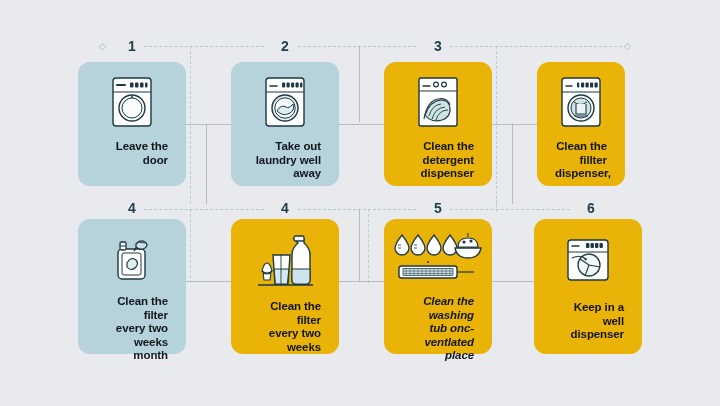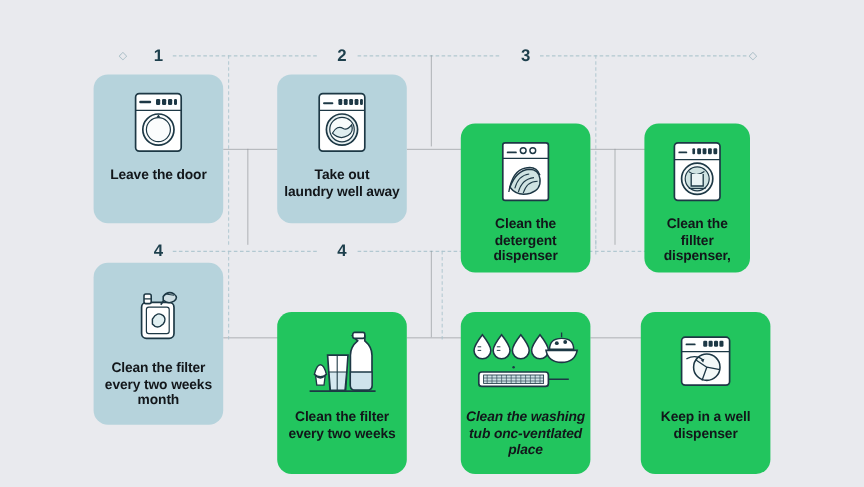--- a/index.html
+++ b/index.html
@@ -36,24 +36,24 @@
 
   
   .card{
     position:absolute;
     border-radius:12px;
     display:flex;flex-direction:column;align-items:center;
     box-sizing:border-box;
     padding-top:10px;
   }
   .card.blue{background:#b6d3dc;}
-  .card.green{background:#22c55e;margin-top:41px;}
+  .card.green{background:#eab308;}
   .card .label{
     font-size:11.5px;line-height:13.5px;font-weight:700;color:#12161a;
-    text-align:center;width:100%;padding:0 4px;box-sizing:border-box;
+    text-align:right;width:100%;padding:0 18px;box-sizing:border-box;
     letter-spacing:-.1px;
   }
   .icon-wrap{
     width:58px;height:62px;display:flex;align-items:center;justify-content:center;
     margin-bottom:6px;
   }
   .icon-wrap.tall{height:66px;}
   svg{display:block;overflow:visible;}
 </style>
 </head>

